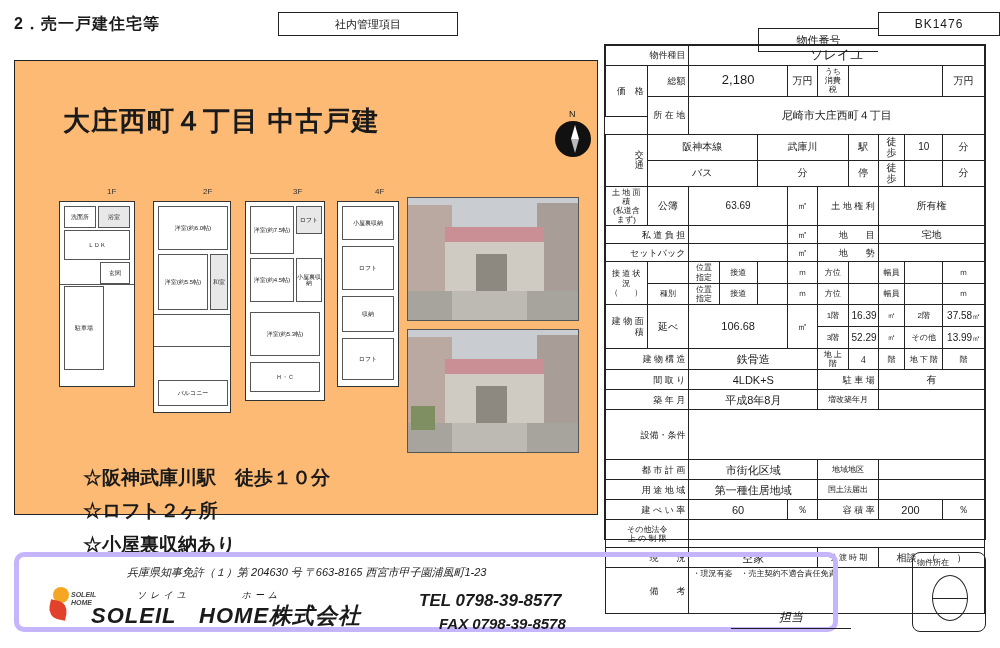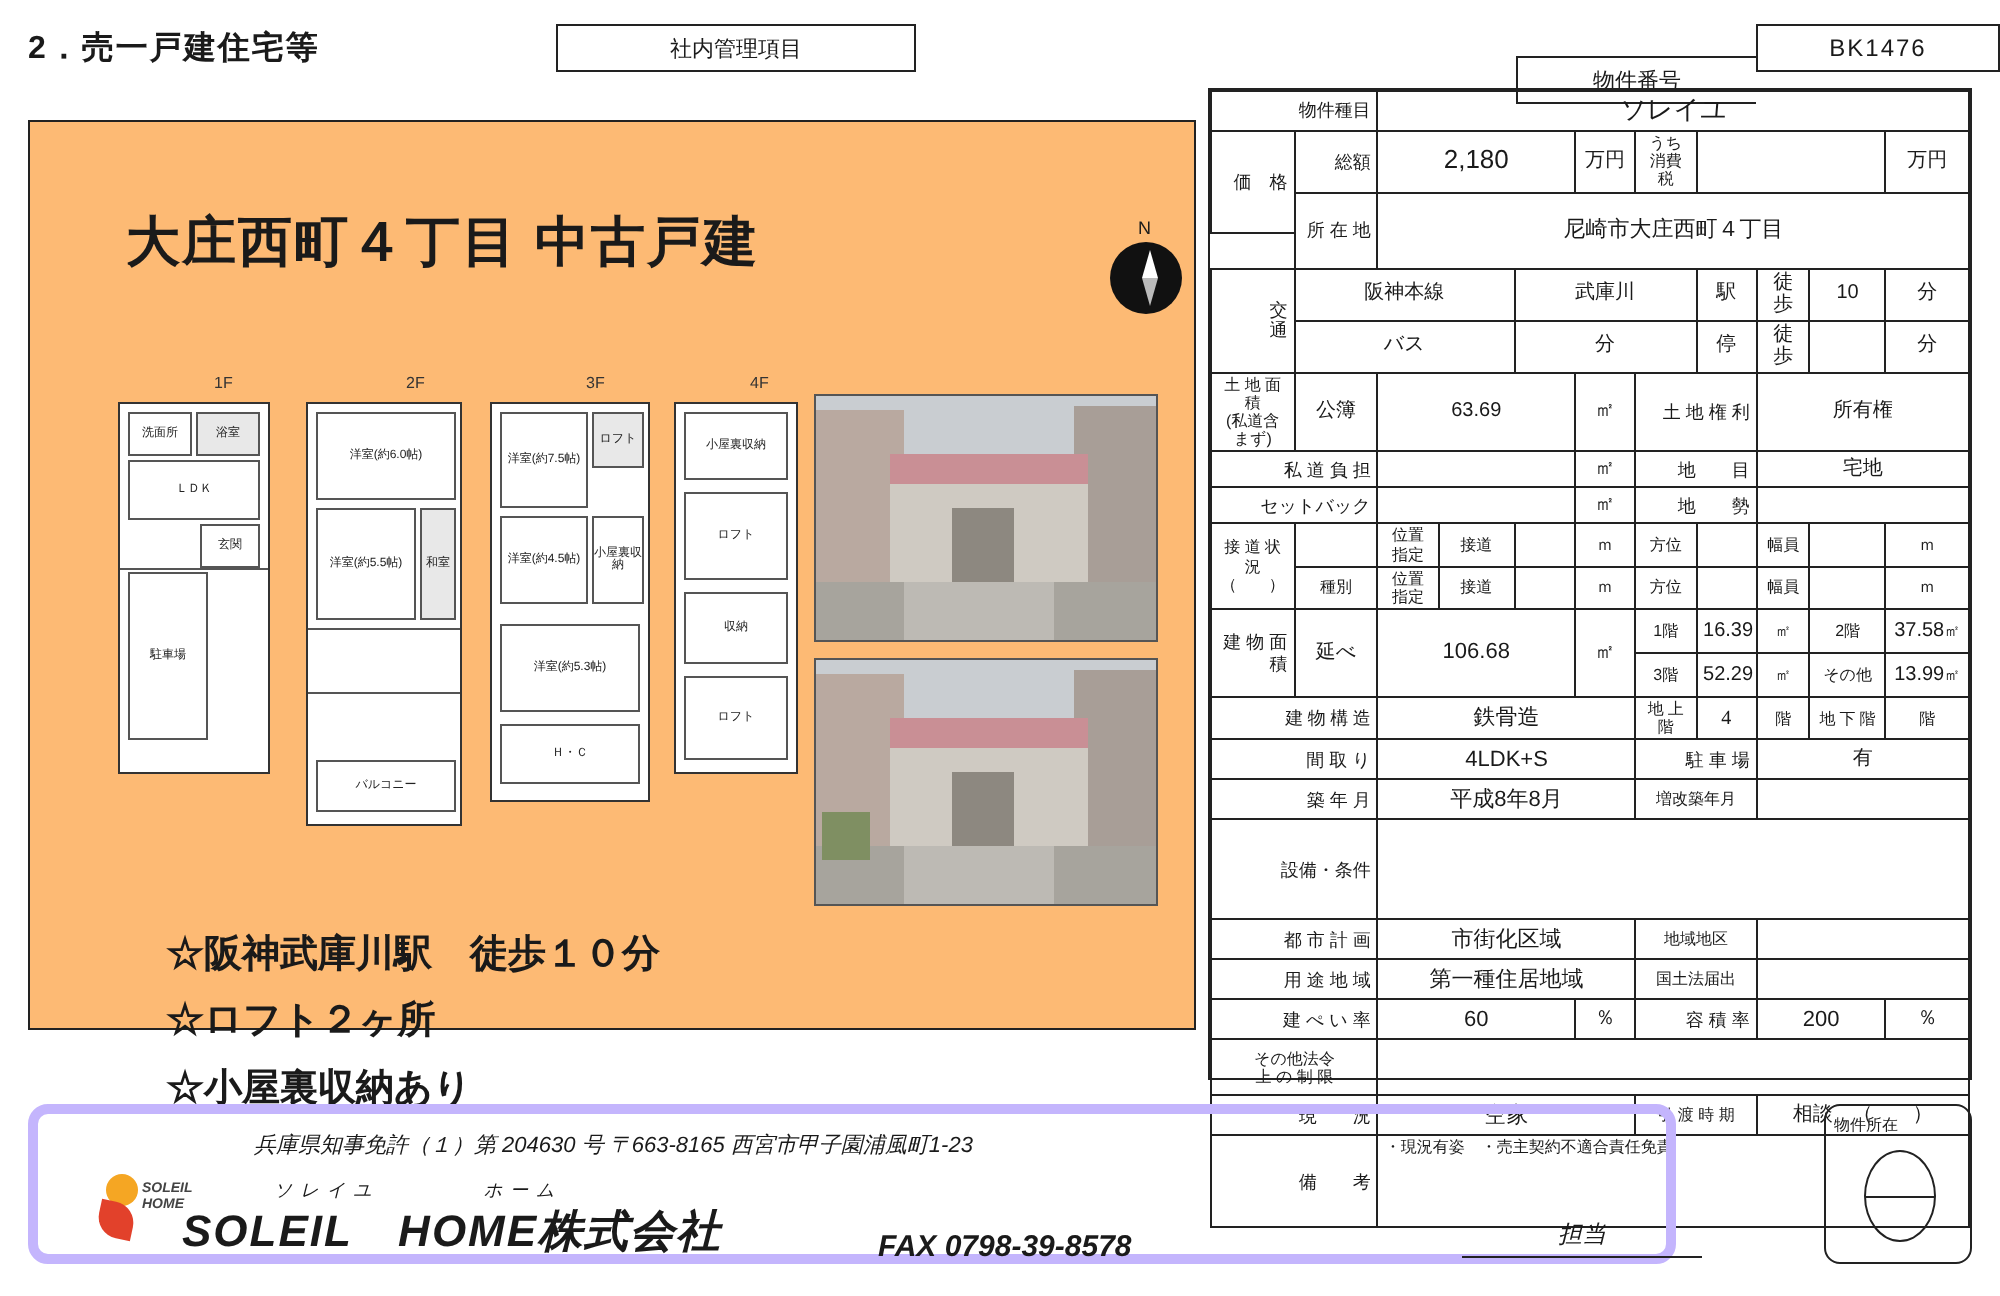--- a/index.html
+++ b/index.html
@@ -455,20 +455,21 @@
 
   <div class="footer">
     <div class="logo">
       <div class="sun"></div>
       <div class="leaf"></div>
       <div class="txt">SOLEIL<br>HOME</div>
     </div>
     <div class="license">兵庫県知事免許（１）第 204630 号 〒663-8165 西宮市甲子園浦風町1-23</div>
     <div class="company-ruby">ソレイユ　　　　ホーム</div>
     <div class="company">SOLEIL　HOME株式会社</div>
+    <div class="tel">TEL 0798-39-8577</div>
     <div class="fax">FAX 0798-39-8578</div>
     <div class="tanto">担当</div>
   </div>
 
   <div class="stamp-box">
     <div class="cap">物件所在</div>
     <div class="circ"></div>
   </div>
 
 </div>

